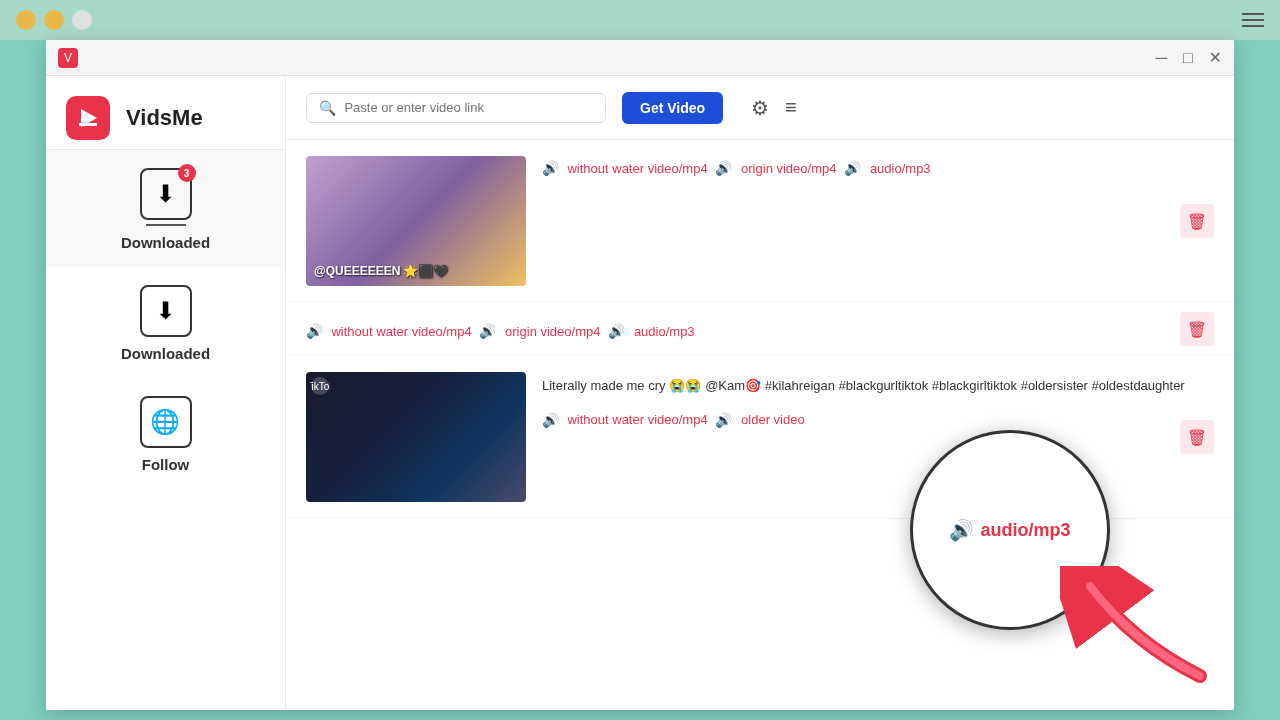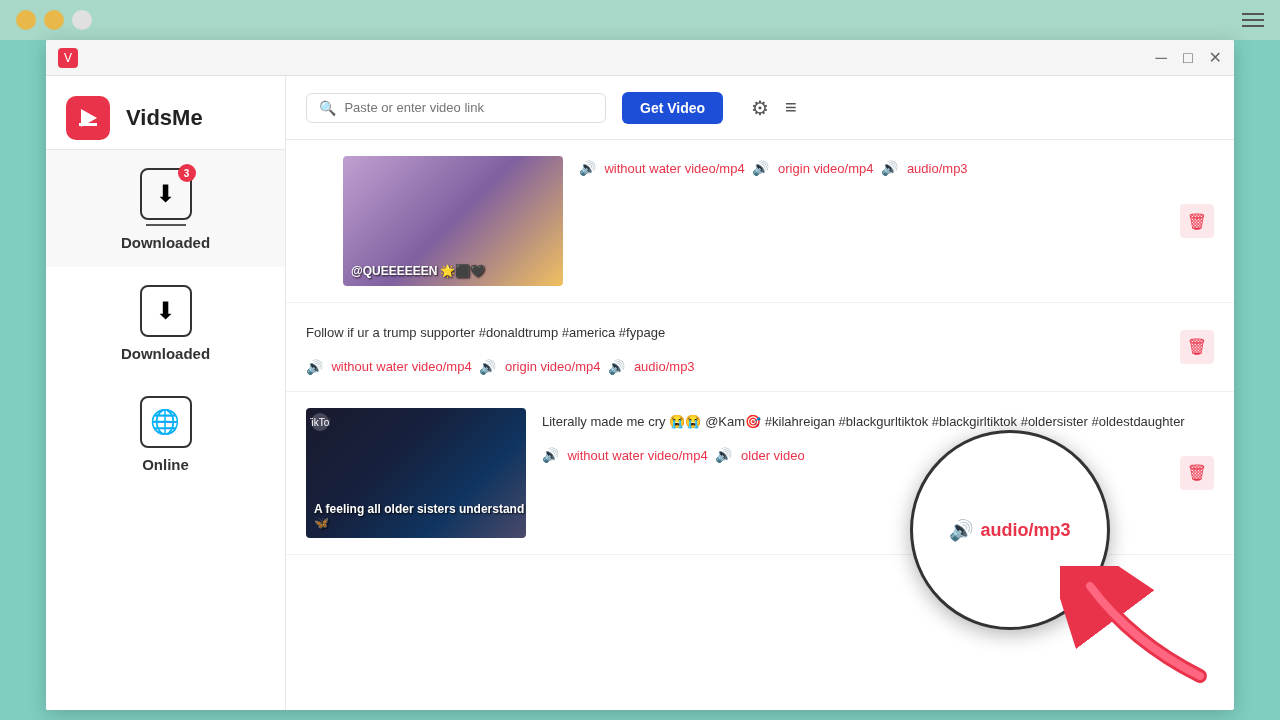--- a/index.html
+++ b/index.html
@@ -336,21 +336,20 @@
       align-items: center;
       justify-content: center;
       cursor: pointer;
       color: #e8334a;
       font-size: 16px;
     }
 
     
     .thumb-1 {
       background: linear-gradient(135deg, #c0a0d0 0%, #8060a0 50%, #f0c060 100%);
-      margin-left: 37px;
     }
     .thumb-2 {
       background: linear-gradient(135deg, #303030 0%, #505050 40%, #c0c0c0 100%);
     }
     .thumb-3 {
       background: linear-gradient(135deg, #1a1a2e 0%, #16213e 40%, #0f3460 70%, #4a4a6a 100%);
     }
 
     
     .magnifier-overlay {
@@ -452,21 +451,21 @@
         <div class="nav-item-icon">
           <span style="font-size:24px;">⬇</span>
         </div>
         <span class="nav-label">Downloaded</span>
       </div>
 
       <div class="nav-item">
         <div class="nav-item-icon">
           <span style="font-size:24px;">🌐</span>
         </div>
-        <span class="nav-label">Online</span>
+        <span class="nav-label">Follow</span>
       </div>
 
     </div>
 
     <div class="main-wrapper">
 
       <div class="header">
         <div class="search-box">
           <span class="search-icon-char">🔍</span>
           <input class="search-input" type="text" placeholder="Paste or enter video link" style="">
@@ -494,21 +493,20 @@
               <span class="format-btn">audio/mp3</span>
             </div>
           </div>
           <button class="delete-btn">
             <span>🗑</span>
           </button>
         </div>
 
         <div class="video-item">
           <div class="video-info">
-            <div class="video-title">Follow if ur a trump supporter #donaldtrump #america #fypage</div>
             <div class="video-formats">
               <span class="format-sep">🔊</span>
               <span class="format-btn">without water video/mp4</span>
               <span class="format-sep">🔊</span>
               <span class="format-btn">origin video/mp4</span>
               <span class="format-sep">🔊</span>
               <span class="format-btn">audio/mp3</span>
             </div>
           </div>
           <button class="delete-btn">
@@ -517,21 +515,20 @@
         </div>
 
         <div class="video-item" style="position:relative;">
           <div class="video-thumb thumb-3">
             <div style="position:absolute; top:4px; left:4px;">
               <svg width="20" height="20" viewBox="0 0 20 20">
                 <circle cx="10" cy="10" r="9" fill="white" fill-opacity="0.2"></circle>
                 <text x="10" y="14" text-anchor="middle" font-size="10" fill="white">TikTok</text>
               </svg>
             </div>
-            <div class="thumb-overlay">A feeling all older sisters understand 🦋</div>
           </div>
           <div class="video-info">
             <div class="video-title">Literally made me cry 😭😭 @Kam🎯 #kilahreigan #blackgurltiktok #blackgirltiktok #oldersister #oldestdaughter</div>
             <div class="video-formats">
               <span class="format-sep">🔊</span>
               <span class="format-btn">without water video/mp4</span>
               <span class="format-sep">🔊</span>
               <span class="format-btn">older video</span>
             </div>
           </div>

